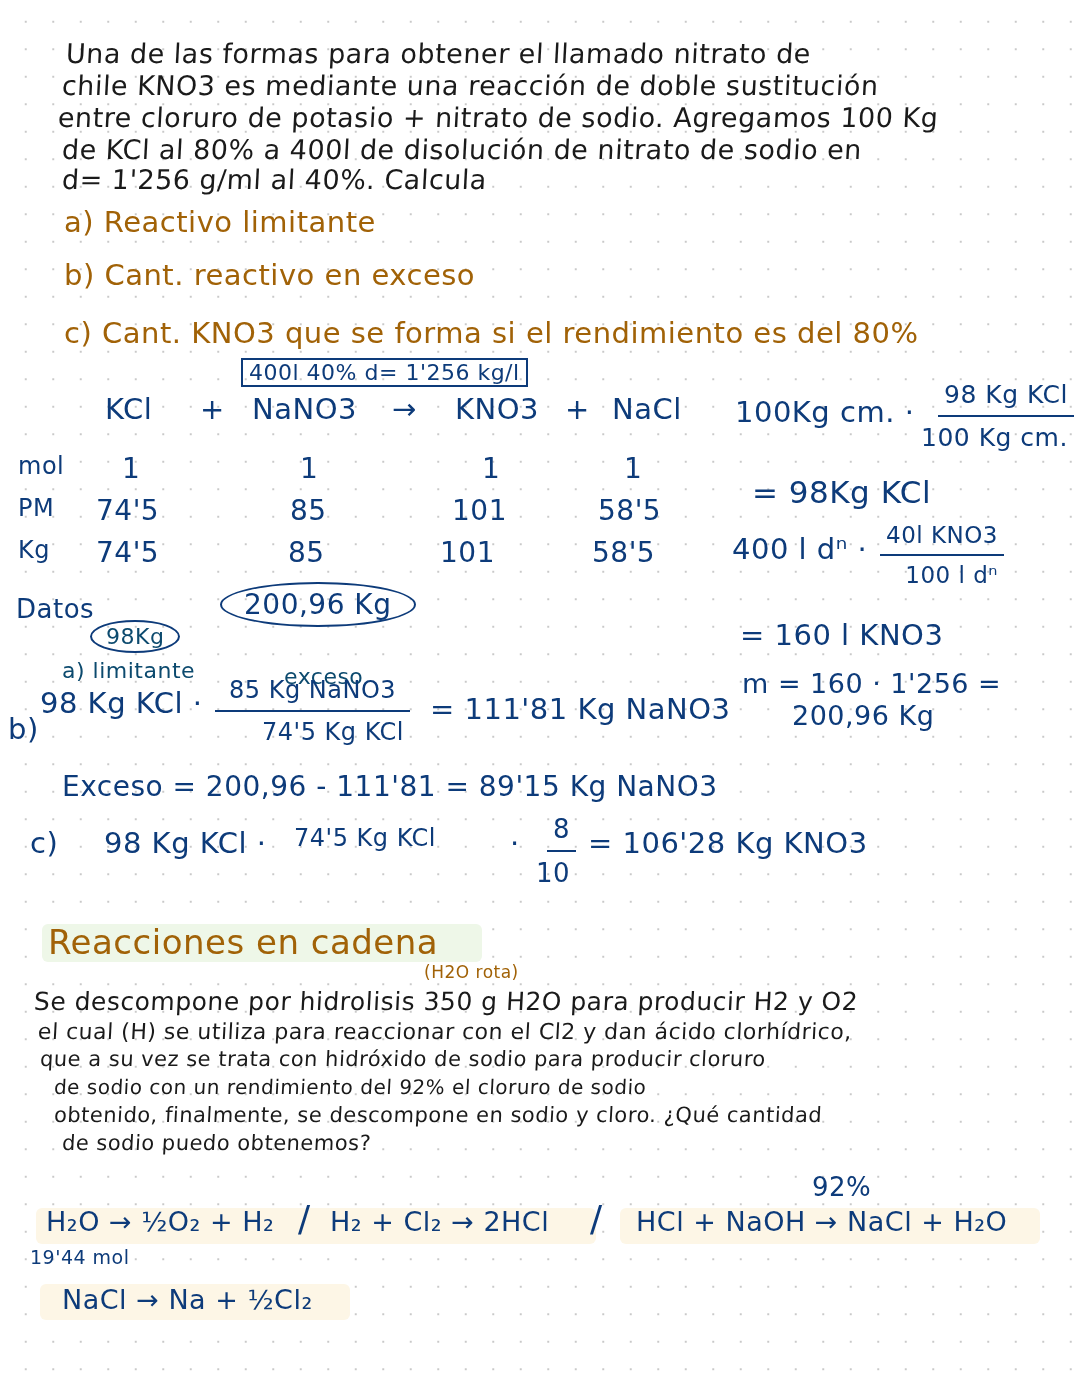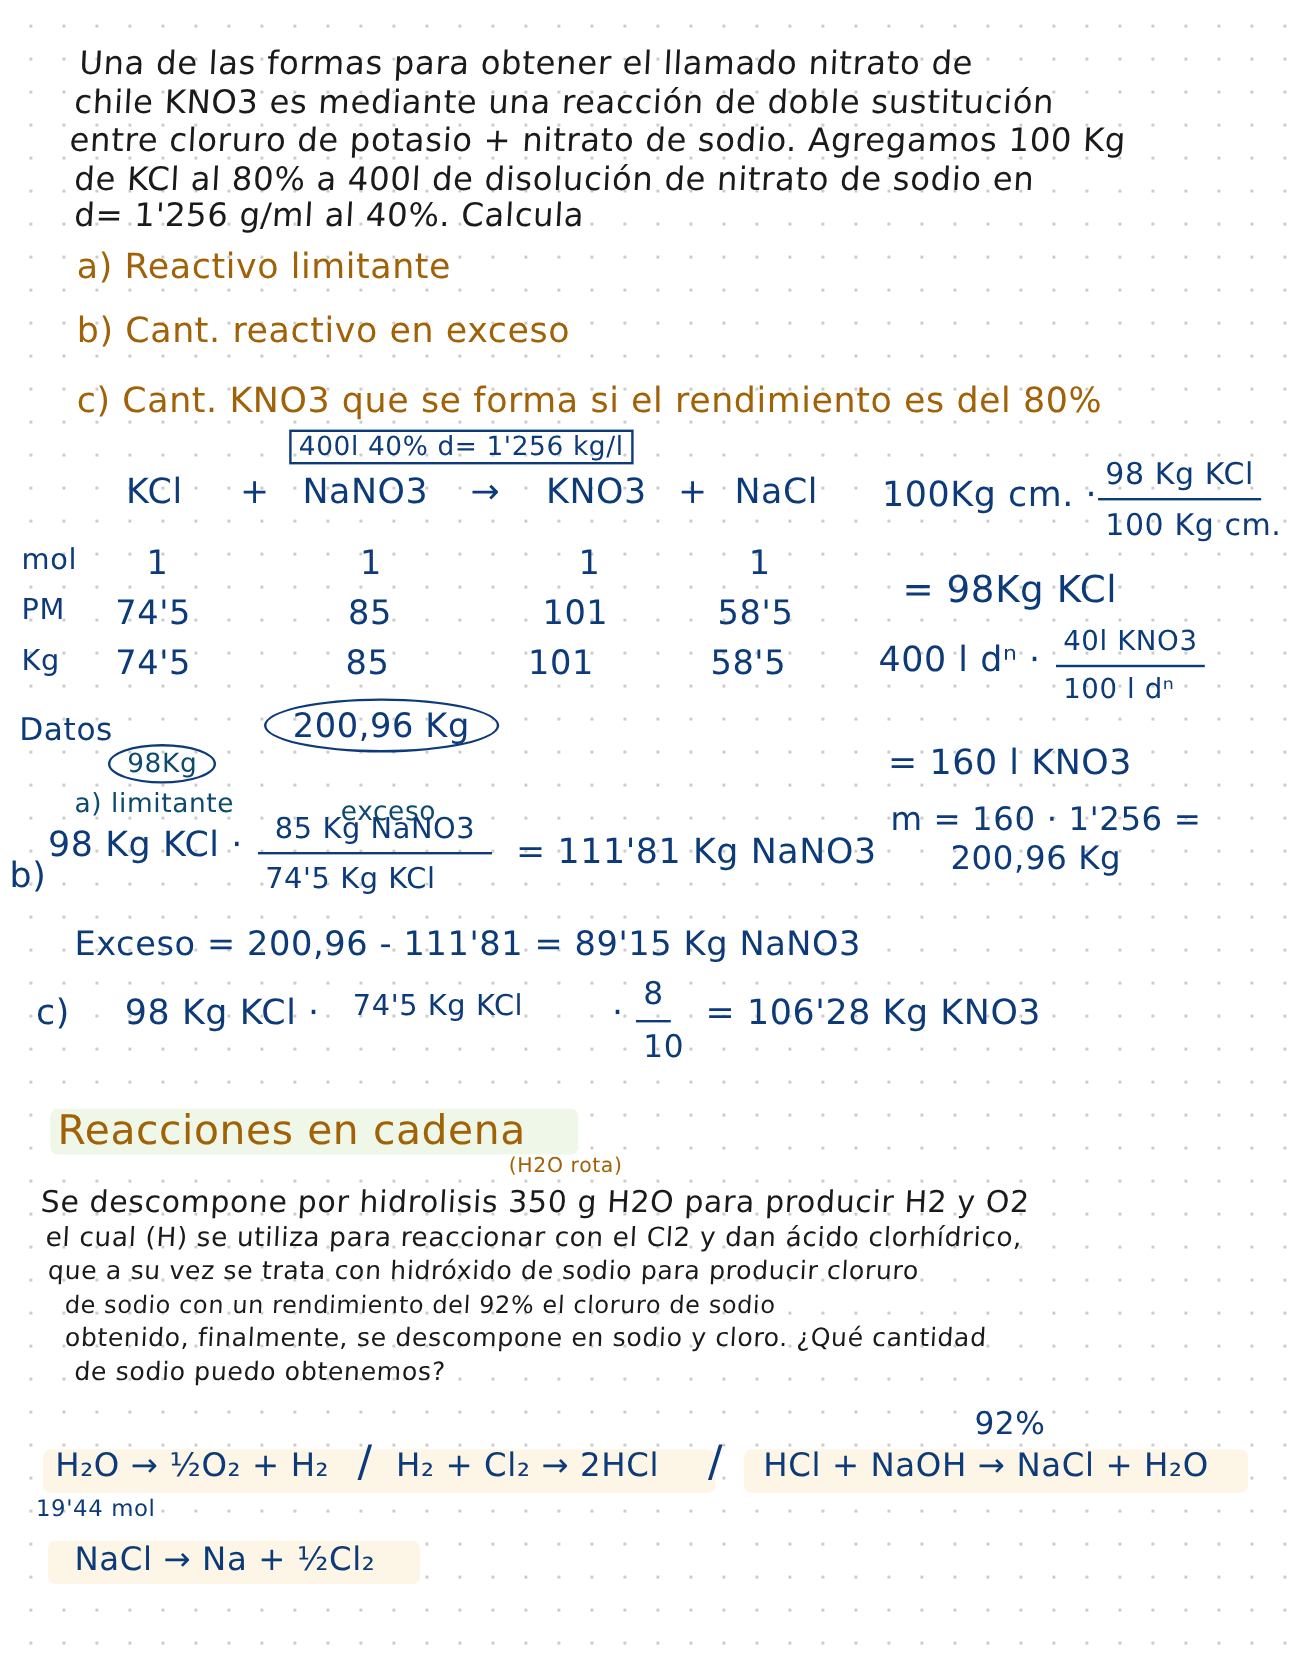--- a/index.html
+++ b/index.html
@@ -13,21 +13,21 @@
   }
   .abs { position: absolute; white-space: nowrap; }
   .black { color: #a16207; }
   .hand { font-family: "DejaVu Sans", sans-serif; font-weight: 400; letter-spacing: 0.5px; }
   .prob { font-size: 27px; line-height: 31px; color: #1a1a1a; transform: skewX(-3deg); }
   .q { font-size: 29px; }
   .eq { font-size: 29px; color: #0d3b7a; }
   .tbl { font-size: 28px; color: #0d3b7a; }
   .lbl { font-size: 24px; color: #0d3b7a; }
   .sm { font-size: 22px; color: #0c4a6e; margin-top: 28px; }
-  .frac { display: inline-flex; flex-direction: column; align-items: flex-start; vertical-align: middle; }
+  .frac { display: inline-flex; flex-direction: column; align-items: flex-end; vertical-align: middle; }
   .frac .num { padding: 0 6px 6px; border-bottom: 2.5px solid #0d3b7a; }
   .frac .den { padding: 6px 6px 0; }
   .boxed { border: 2.5px solid #0d3b7a; padding: 0 6px; font-size: 22px; color: #0d3b7a; }
   .oval { border: 2.5px solid #0d3b7a; border-radius: 50%; padding: 2px 14px; }
   .hl-green { background: #eef7e8; border-radius: 6px; }
   .hl-yellow { background: #fdf6e6; border-radius: 6px; }
 </style>
 </head>
 <body>
 

